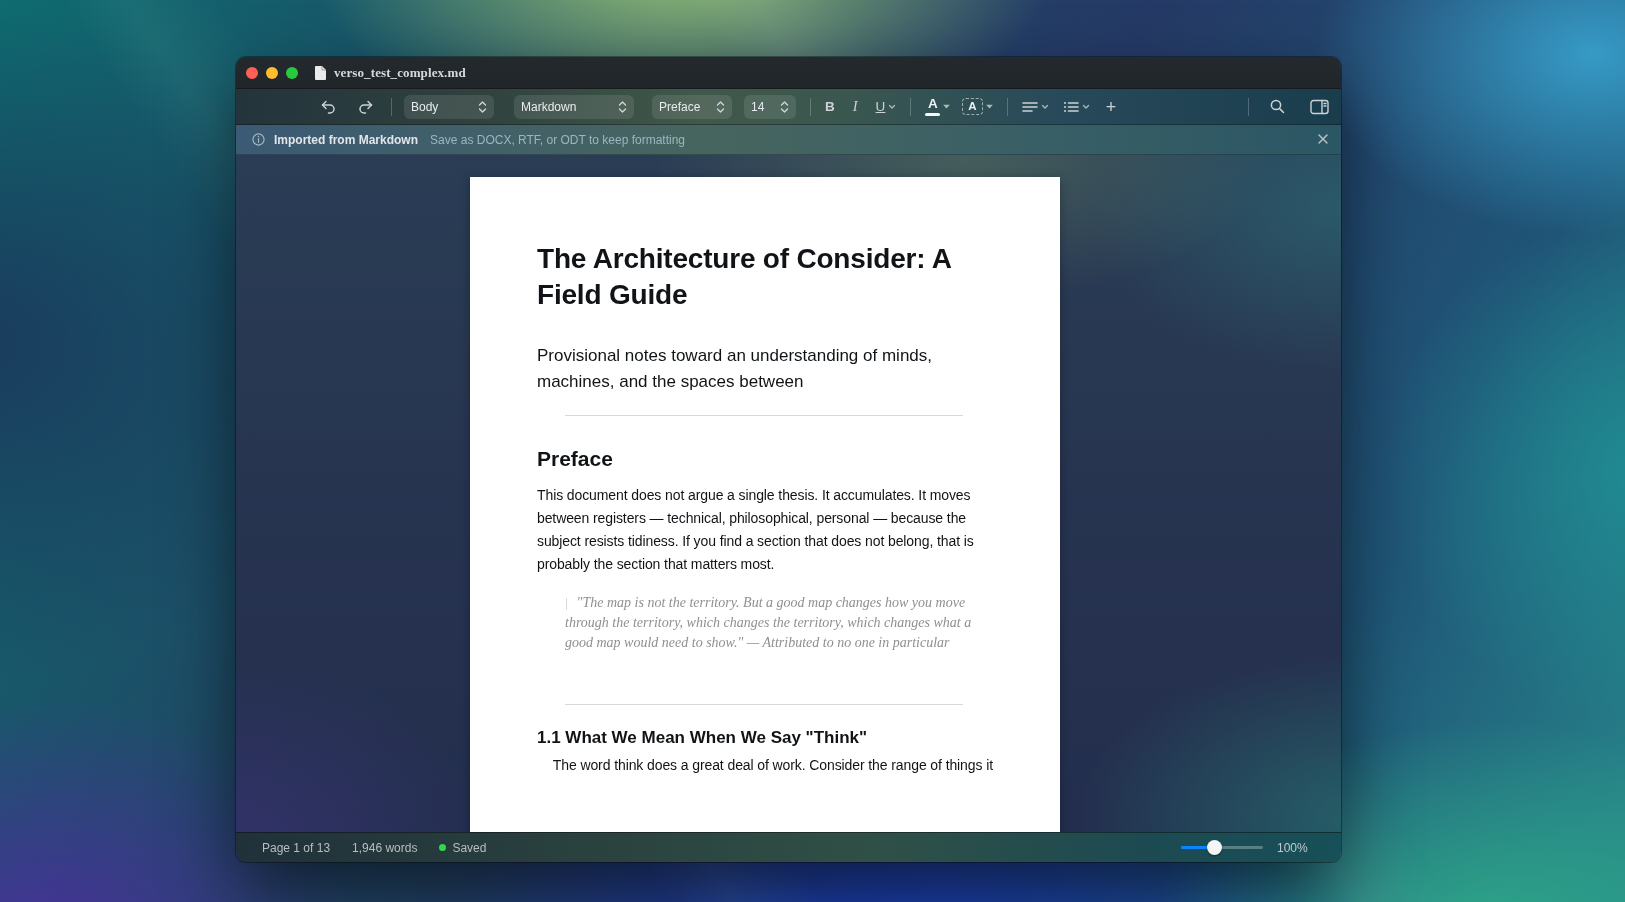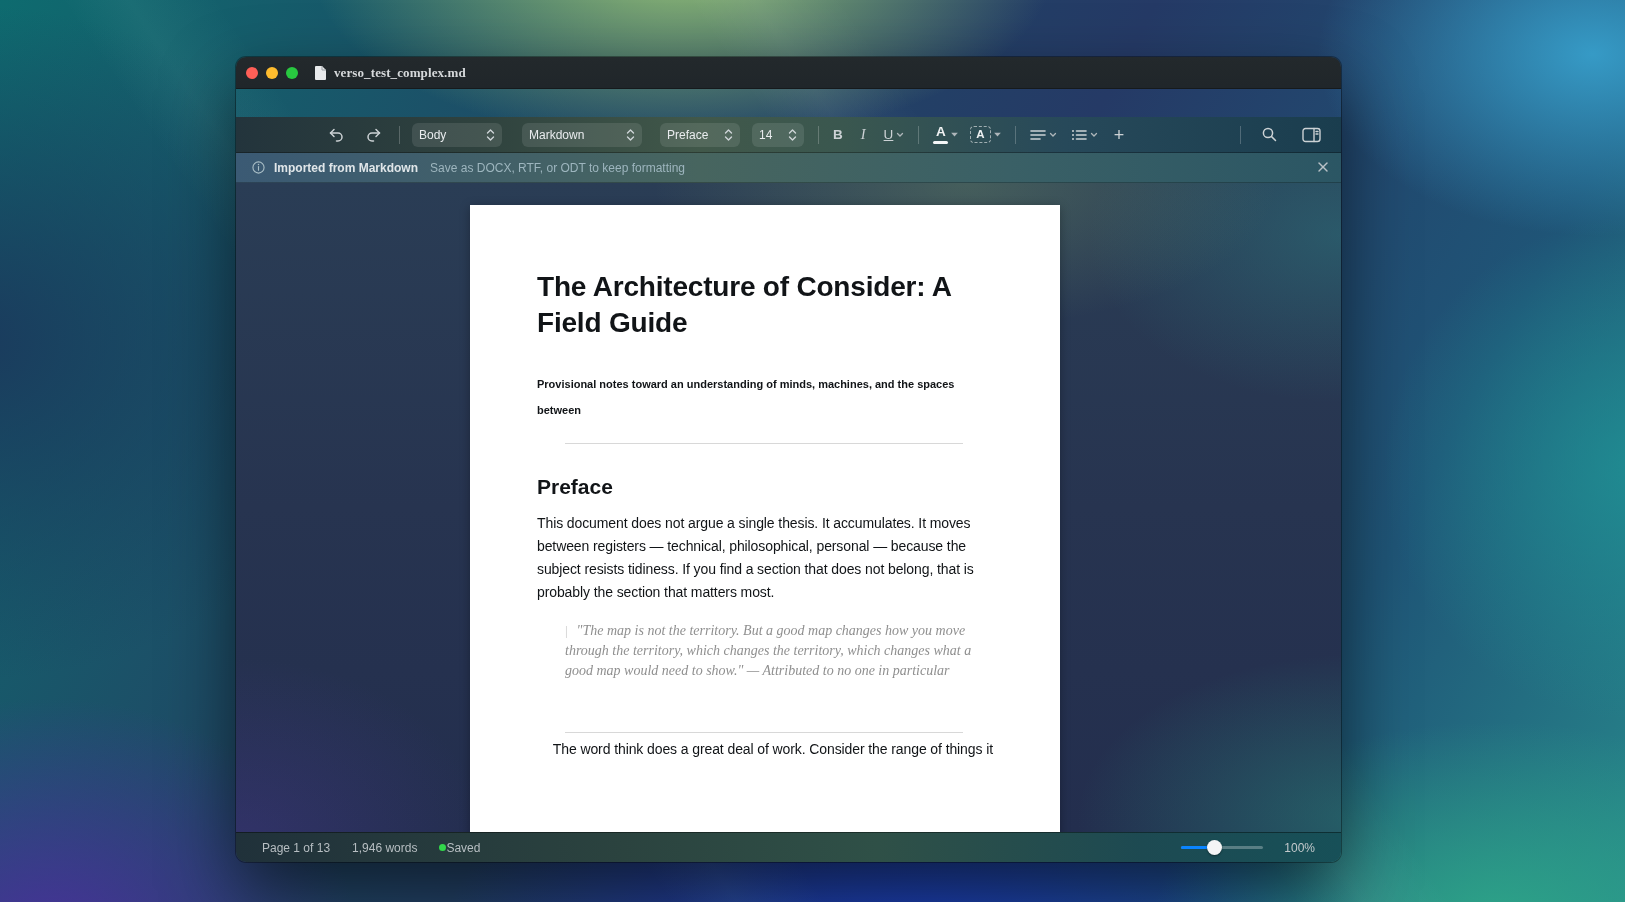--- a/index.html
+++ b/index.html
@@ -41,25 +41,24 @@
   .traffic { display:flex; gap:8px; align-items:center; }
   .tl { width:12px; height:12px; border-radius:50%; display:inline-block; }
   .tl.red { background:var(--traffic-red,#ff5f57); }
   .tl.yellow { background:var(--traffic-yellow,#febc2e); }
   .tl.green { background:var(--traffic-green,#28c840); }
   .doc-icon { margin-left:16px; display:flex; align-items:center; }
   .win-title { margin-left:7px; font-size:13px; font-weight:700; color:#d6d9db; letter-spacing:.1px;font-family:Liberation Serif, serif; }
 
   
   .toolbar {
-    height:36px; flex:0 0 36px; display:flex; align-items:center; padding:0 14px;
+    height:36px; flex:0 0 36px; display:flex; align-items:center; padding:0 6px;
     background:linear-gradient(90deg,#23343c 0%,#2f423e 22%,#41584a 42%,#3a574f 55%,#27495a 75%,#1a3d4e 100%);
     border-bottom:1px solid rgba(0,0,0,.3);
     color:#d5dadd;
-    margin-top:28px;
   }
   .tb-btn { background:none; border:none; color:#ccd2d5; display:flex; align-items:center; cursor:default; padding:2px; }
   .sep { width:1px; height:18px; background:rgba(255,255,255,.22); }
   .dd {
     height:24px; background:rgba(255,255,255,.1); border-radius:6px;
     display:flex; align-items:center; justify-content:space-between;
     padding:0 7px; font-size:12px; color:#e9ecee;
   }
   .btxt { font-size:13.5px; line-height:1; }
   .bold-glyph { font-weight:800; }
@@ -100,21 +99,21 @@
       radial-gradient(ellipse 520px 300px at 102% 98%, rgba(40,165,140,.42), transparent 55%),
       radial-gradient(ellipse 460px 340px at 0% 102%, rgba(80,60,160,.33), transparent 55%),
       linear-gradient(180deg, #2a3d55 0%, #273450 50%, #232e4e 100%);
   }
   .page {
     position:absolute; left:234px; top:22px; width:590px; height:900px;
     background:#ffffff; box-shadow:0 2px 10px rgba(0,0,0,.3);
     padding:64px 67px 0 67px; color:#111417;
   }
   .doc-title { font-size:28px; line-height:36px; font-weight:700; letter-spacing:-.2px; }
-  .doc-subtitle { margin-top:30px; font-size:11px; line-height:26px; font-weight:700; }
+  .doc-subtitle { margin-top:30px; font-size:17px; line-height:26px; font-weight:400; }
   .rule { border:none; border-top:1px solid #d8d8d8; margin:20px 30px 0 28px; }
   .rule-2 { margin-top:51px; }
   .h-preface { margin-top:30px; font-size:21px; line-height:26px; font-weight:700; }
   .para { margin-top:12px; font-size:14px; line-height:23px; letter-spacing:-.1px; }
   .quote {
     margin:17px 2px 0 28px; font-family:"Liberation Serif",serif; font-style:italic;
     font-size:14px; line-height:20px; color:#8f8f8f;
   }
   .quote-bar { font-style:normal; color:#c8c8c8; margin-right:9px; font-size:13px; }
   .h-part { margin-top:38px; font-size:21.5px; line-height:27px; font-weight:700; }
@@ -122,30 +121,30 @@
   .para-last { margin-top:5px;text-align:right; }
 
   
   .statusbar {
     height:30px; flex:0 0 30px; display:flex; align-items:center; padding:0 26px;
     background:linear-gradient(90deg,#20313a 0%,#2b433f 35%,#2f5047 58%,#1d4a52 82%,#175058 100%);
     border-top:1px solid rgba(0,0,0,.4);
     font-size:12px; color:#b7bec2;
   }
   .sb-item { margin-right:22px; }
-  .saved-wrap { display:flex; align-items:center; gap:0; }
+  .saved-wrap { display:flex; align-items:center; gap:6px; }
   .saved-dot { width:7px; height:7px; border-radius:50%; background:var(--saved-green,#32d74b); }
   .zoom-slider { position:relative; width:82px; height:15px; margin-right:14px; }
   .zoom-track { position:absolute; top:6px; left:0; right:0; height:3px; border-radius:2px; background:rgba(255,255,255,.28); }
   .zoom-fill { position:absolute; top:6px; left:0; width:40%; height:3px; border-radius:2px; background:var(--accent-blue,#0a84ff); }
   .zoom-knob {
     position:absolute; top:0; left:calc(40% - 7px); width:15px; height:15px; border-radius:50%;
     background:#f4f5f6; box-shadow:0 1px 2px rgba(0,0,0,.4);
   }
-  .zoom-label { width:38px; text-align:right; color:#c3c9cc; }
+  .zoom-label { width:38px; text-align:left; color:#c3c9cc; }
   svg { display:block; }
 </style>
 </head>
 <body>
 
 <div class="streaks"></div>
 
 <div class="window">
 
   <div class="titlebar">
@@ -308,20 +307,21 @@
     <div class="page">
       <h1 class="doc-title">The Architecture of Consider: A Field Guide</h1>
       <h2 class="doc-subtitle">Provisional notes toward an understanding of minds, machines, and the spaces between</h2>
       <hr class="rule">
       <h2 class="h-preface">Preface</h2>
       <p class="para">This document does not argue a single thesis. It accumulates. It moves between registers — technical, philosophical, personal — because the subject resists tidiness. If you find a section that does not belong, that is probably the section that matters most.</p>
       <p class="quote">
         <span class="quote-bar">|</span><span>"The map is not the territory. But a good map changes how you move through the territory, which changes the territory, which changes what a good map would need to show." — Attributed to no one in particular</span>
       </p>
       <hr class="rule rule-2">
+      <h3 class="h-sub">1.1 What We Mean When We Say "Think"</h3>
       <p class="para para-last">The word think does a great deal of work. Consider the range of things it</p>
     </div>
   </div>
 
   <div class="statusbar">
     <span class="sb-item">Page 1 of 13</span>
     <span class="sb-item">1,946 words</span>
     <span class="saved-wrap">
       <span class="saved-dot"></span>
       <span>Saved</span>

